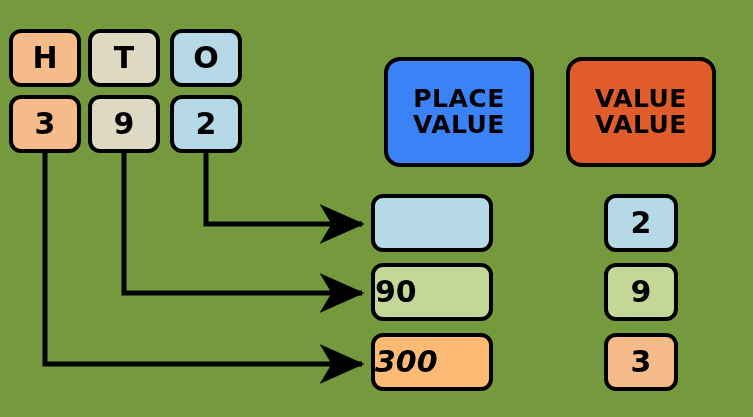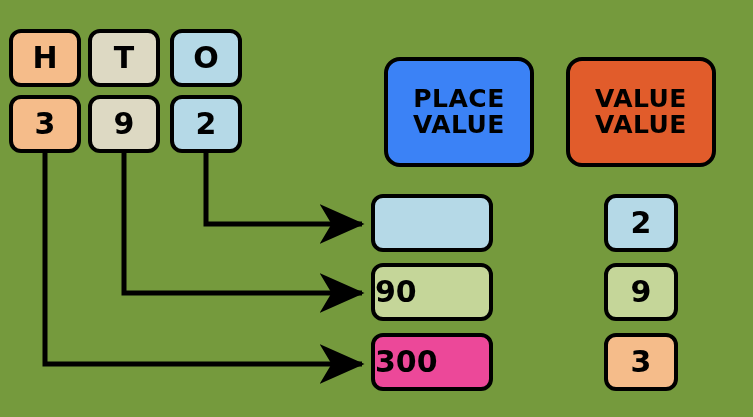--- a/index.html
+++ b/index.html
@@ -67,21 +67,21 @@
   .pv {
     left: 371px;
     width: 122px;
     height: 58px;
     font-size: 30px;
     justify-content: flex-start;
     padding-left: 0;
   }
   .pv-1 { top: 194px; background: #b5d9e7; }
   .pv-2 { top: 263px; background: #c5d699; }
-  .pv-3 { top: 333px; background: #ec4899; }
+  .pv-3 { top: 333px; background: #fdba74; font-style: italic; }
 
   
   .fv {
     left: 604px;
     width: 74px;
     height: 58px;
     font-size: 30px;
   }
   .fv-1 { top: 194px; background: #b5d9e7; }
   .fv-2 { top: 263px; background: #c5d699; }

